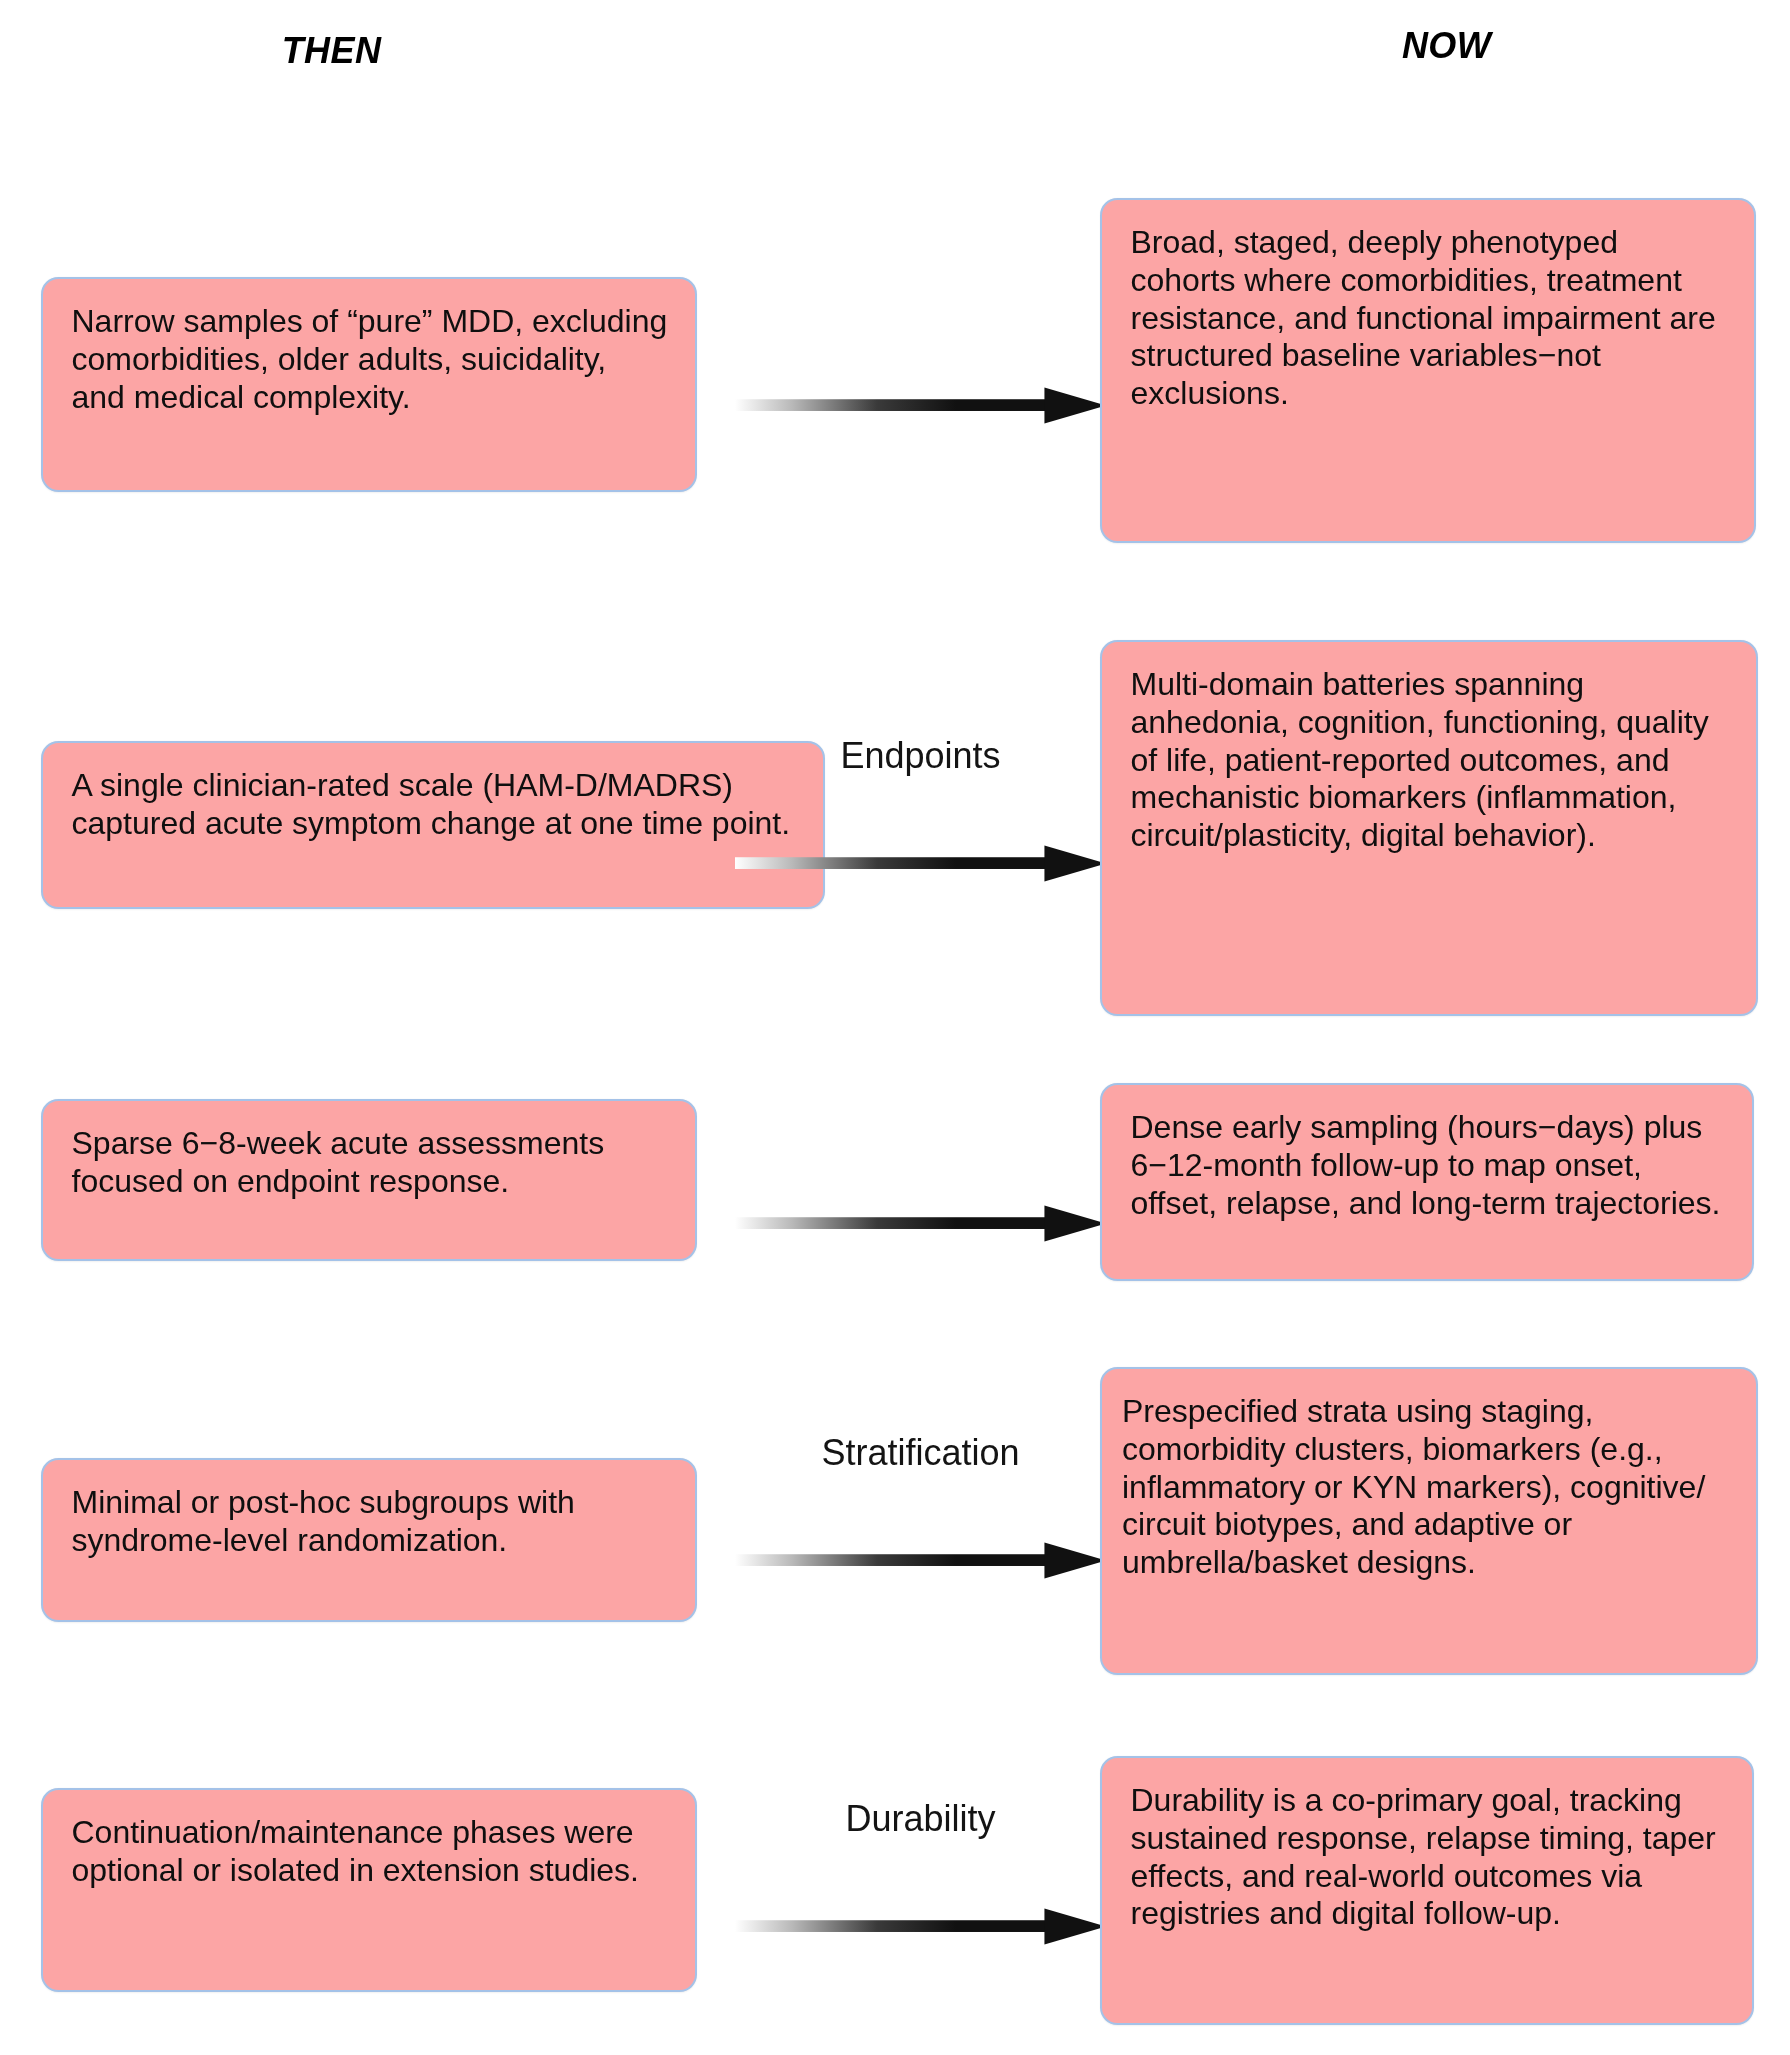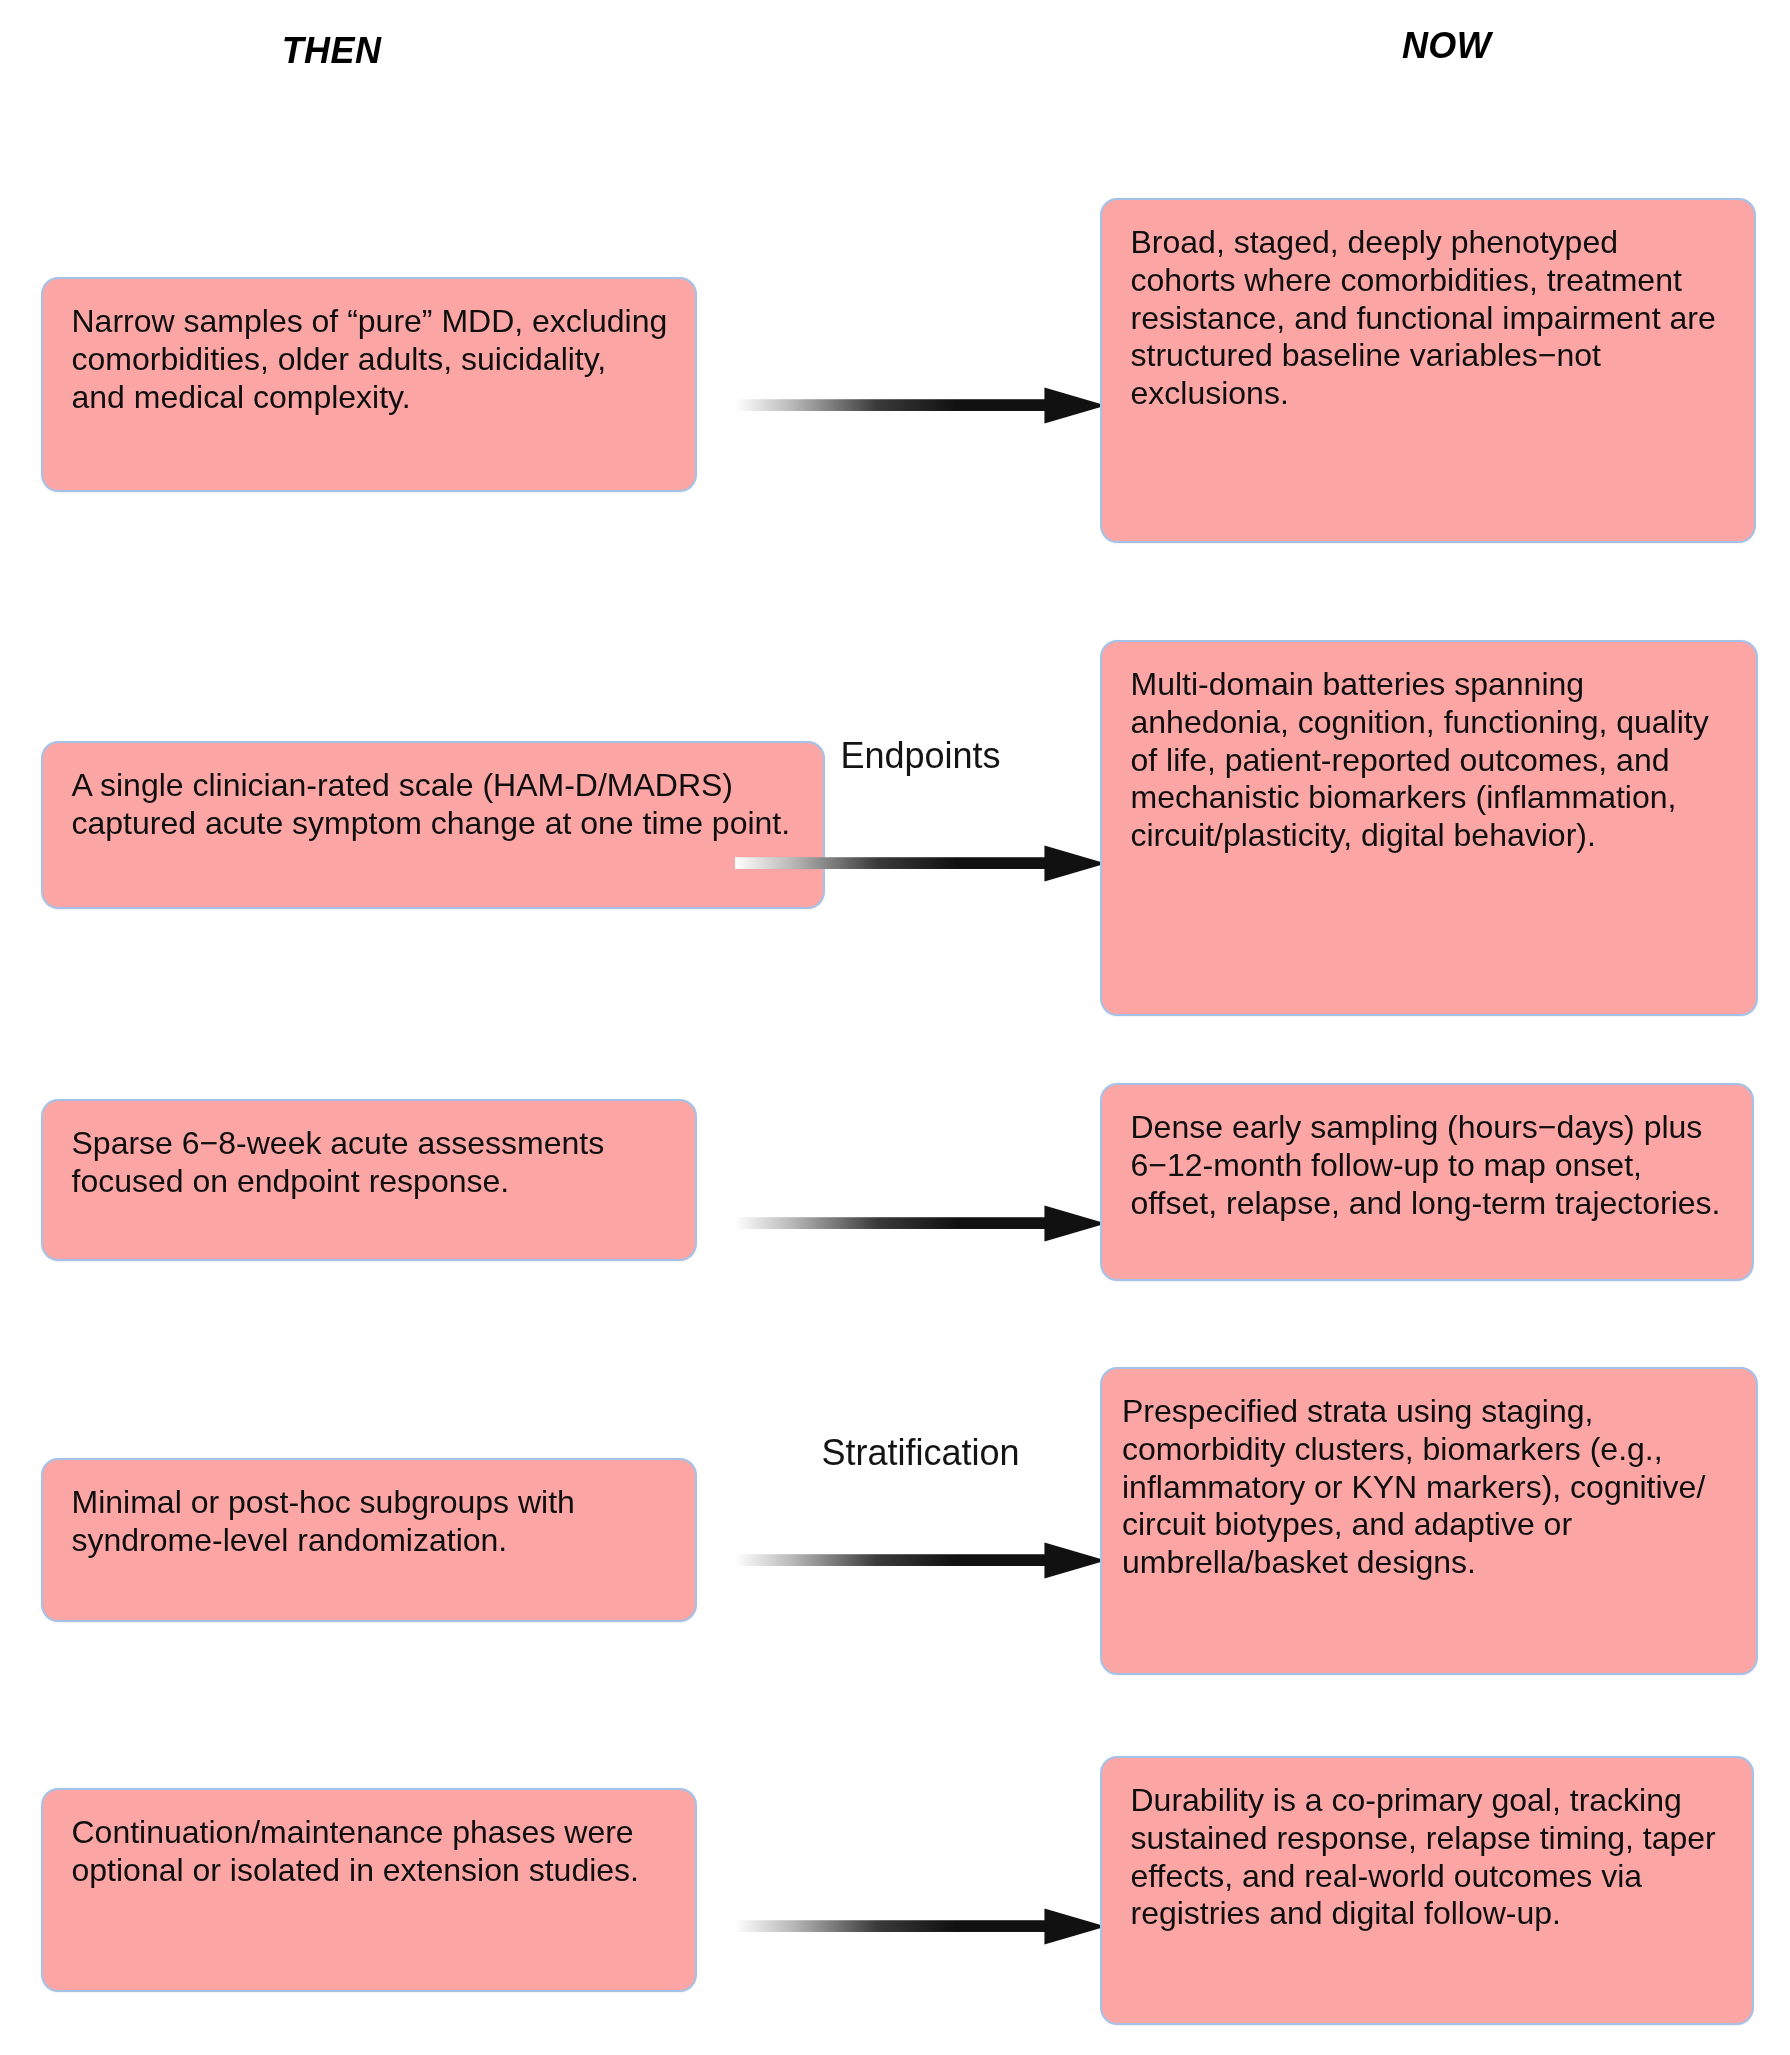--- a/index.html
+++ b/index.html
@@ -184,20 +184,21 @@
   <div class="node now" style="top:1367px;min-height:308px;width:658px;padding-left:20px;">
     <p>Prespecified strata using staging, comorbidity clusters, biomarkers (e.g., inflammatory or KYN markers), cognitive/ circuit biotypes, and adaptive or umbrella/basket designs.</p>
   </div>
 </div>
 
 <div class="row" style="top:0;" id="row-4">
   <div class="node then" style="top:1788px;min-height:204px;">
     <p>Continuation/maintenance phases were optional or isolated in extension studies.</p>
   </div>
   <div class="connector" style="top:1798px;">
+    <div class="label">Durability</div>
     <svg class="arrow" viewBox="0 0 470 60" preserveAspectRatio="none">
       <defs>
         <linearGradient id="ag4" x1="0" y1="0" x2="1" y2="0">
           <stop offset="0%" stop-color="#ffffff"></stop>
           <stop offset="18%" stop-color="#b9b9b9"></stop>
           <stop offset="45%" stop-color="#3a3a3a"></stop>
           <stop offset="70%" stop-color="#111111"></stop>
           <stop offset="100%" stop-color="#111111"></stop>
         </linearGradient>
       </defs>

